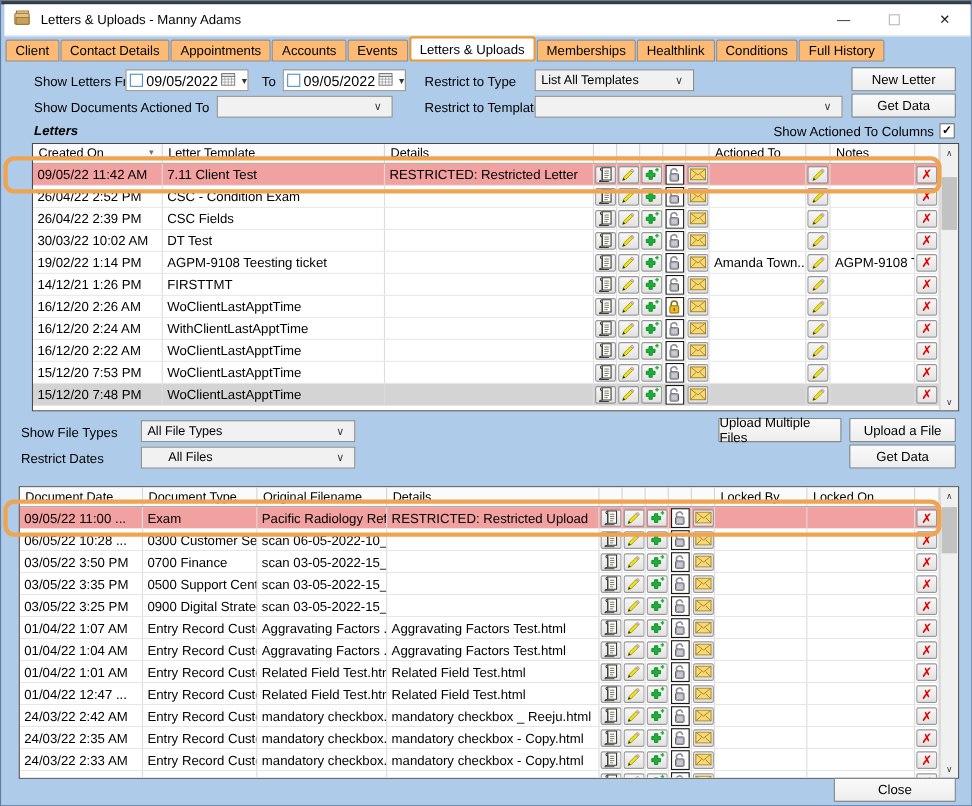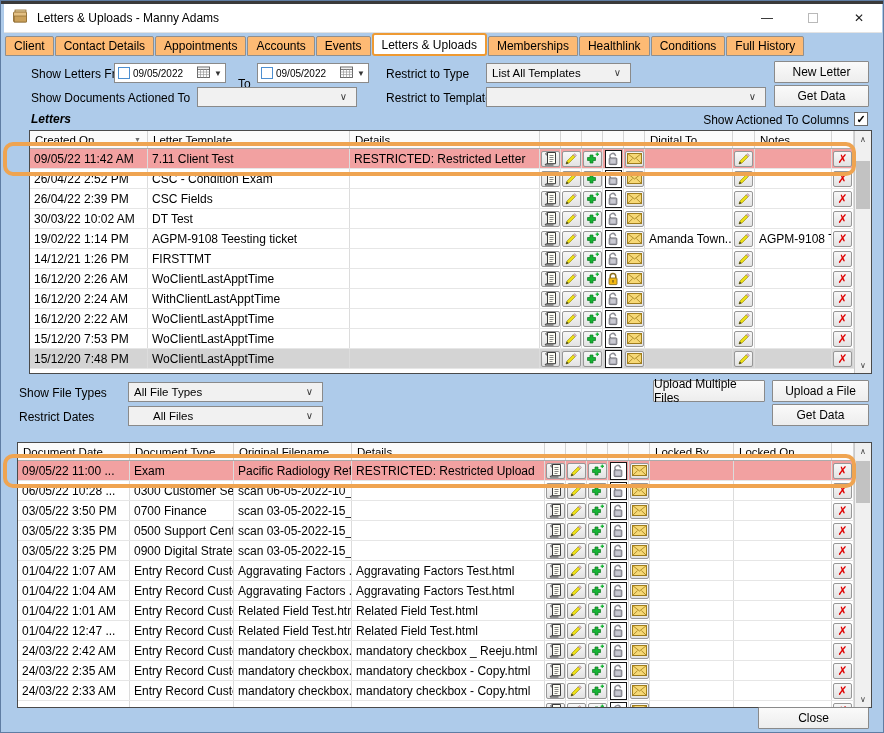--- a/index.html
+++ b/index.html
@@ -27,21 +27,21 @@
   .tab{height:20px;display:flex;align-items:center;padding:0 8px;background:#fdba74;
     border:1px solid #8f8f8f;margin-right:1px;border-radius:2px 2px 0 0;white-space:nowrap;}
   .tab.selected{height:23px;border:2px solid var(--selected-tab-outline);background:#fff;
     border-radius:3px;z-index:2;}
   
   .lbl{position:absolute;white-space:nowrap;}
   .lbl.bold{font-weight:bold;}
   .field{position:absolute;background:#fff;border:1px solid #8a8a8a;display:flex;align-items:center;}
   .datefield{padding:0 3px;gap:3px;}
   .datefield .dchk{width:12px;height:12px;border:1px solid #4d8fd0;background:#fff;flex:0 0 auto;}
-  .datefield .dval{flex:1;font-size:10px;}
+  .datefield .dval{flex:1;font-size:13px;}
   .datefield .ddarrow{font-size:8px;color:#333;margin-left:1px;}
   .dropdown{background:#f1f1f1;border:1px solid #8a8a8a;position:absolute;display:flex;
     align-items:center;padding:0 22px 0 5px;font-size:11.5px;}
   .dropdown .chev{position:absolute;right:9px;top:3px;font-size:10px;color:#3c3c3c;}
   .btn{position:absolute;background:linear-gradient(#fafafa,#ededed);border:1px solid #8a8a8a;
     display:flex;align-items:center;justify-content:center;font-size:12px;border-radius:1px;}
   .checkbox{position:absolute;width:14px;height:14px;background:#fff;border:1px solid #6a6a6a;
     display:flex;align-items:center;justify-content:center;font-size:11px;font-weight:bold;line-height:1;}
   
   .table-outer{position:absolute;}
@@ -155,21 +155,21 @@
   <div class="field datefield" style="left:113px;top:62px;width:112px;height:20px;">
     <span class="dchk"></span>
     <span class="dval">09/05/2022</span>
     <span class="calicon"><svg width="13" height="12" viewBox="0 0 13 12">
           <rect x="0.5" y="1" width="12" height="10.5" fill="#fff" stroke="#5a5a5a" stroke-width="0.9"></rect>
           <path d="M0.5 3.4h12" stroke="#5a5a5a" stroke-width="0.9"></path>
           <path d="M3.5 3.4v8M6.5 3.4v8M9.5 3.4v8M0.5 6h12M0.5 8.6h12" stroke="#9a9a9a" stroke-width="0.7"></path>
         </svg></span>
     <span class="ddarrow">▼</span>
   </div>
-  <span class="lbl" style="left:237px;top:76px;text-align:right;">To</span>
+  <span class="lbl" style="left:237px;top:66px;text-align:right;">To</span>
   <div class="field datefield" style="left:256px;top:62px;width:112px;height:20px;">
     <span class="dchk"></span>
     <span class="dval">09/05/2022</span>
     <span class="calicon"><svg width="13" height="12" viewBox="0 0 13 12">
           <rect x="0.5" y="1" width="12" height="10.5" fill="#fff" stroke="#5a5a5a" stroke-width="0.9"></rect>
           <path d="M0.5 3.4h12" stroke="#5a5a5a" stroke-width="0.9"></path>
           <path d="M3.5 3.4v8M6.5 3.4v8M9.5 3.4v8M0.5 6h12M0.5 8.6h12" stroke="#9a9a9a" stroke-width="0.7"></path>
         </svg></span>
     <span class="ddarrow">▼</span>
   </div>
@@ -215,21 +215,21 @@
             </div>
             <div class="th c-details">
               <span>Details</span>
             </div>
             <div class="th c-icon"></div>
             <div class="th c-icon"></div>
             <div class="th c-icon"></div>
             <div class="th c-icon"></div>
             <div class="th c-icon"></div>
             <div class="th c-actioned">
-              <span>Digital To</span>
+              <span>Actioned To</span>
             </div>
             <div class="th c-pencilcol"></div>
             <div class="th c-notes">
               <span>Notes</span>
             </div>
             <div class="th c-x"></div>
           </div>
         <div class="tbody" id="letters-body">
             <div class="trow restricted">
               <div class="cell c-created">

